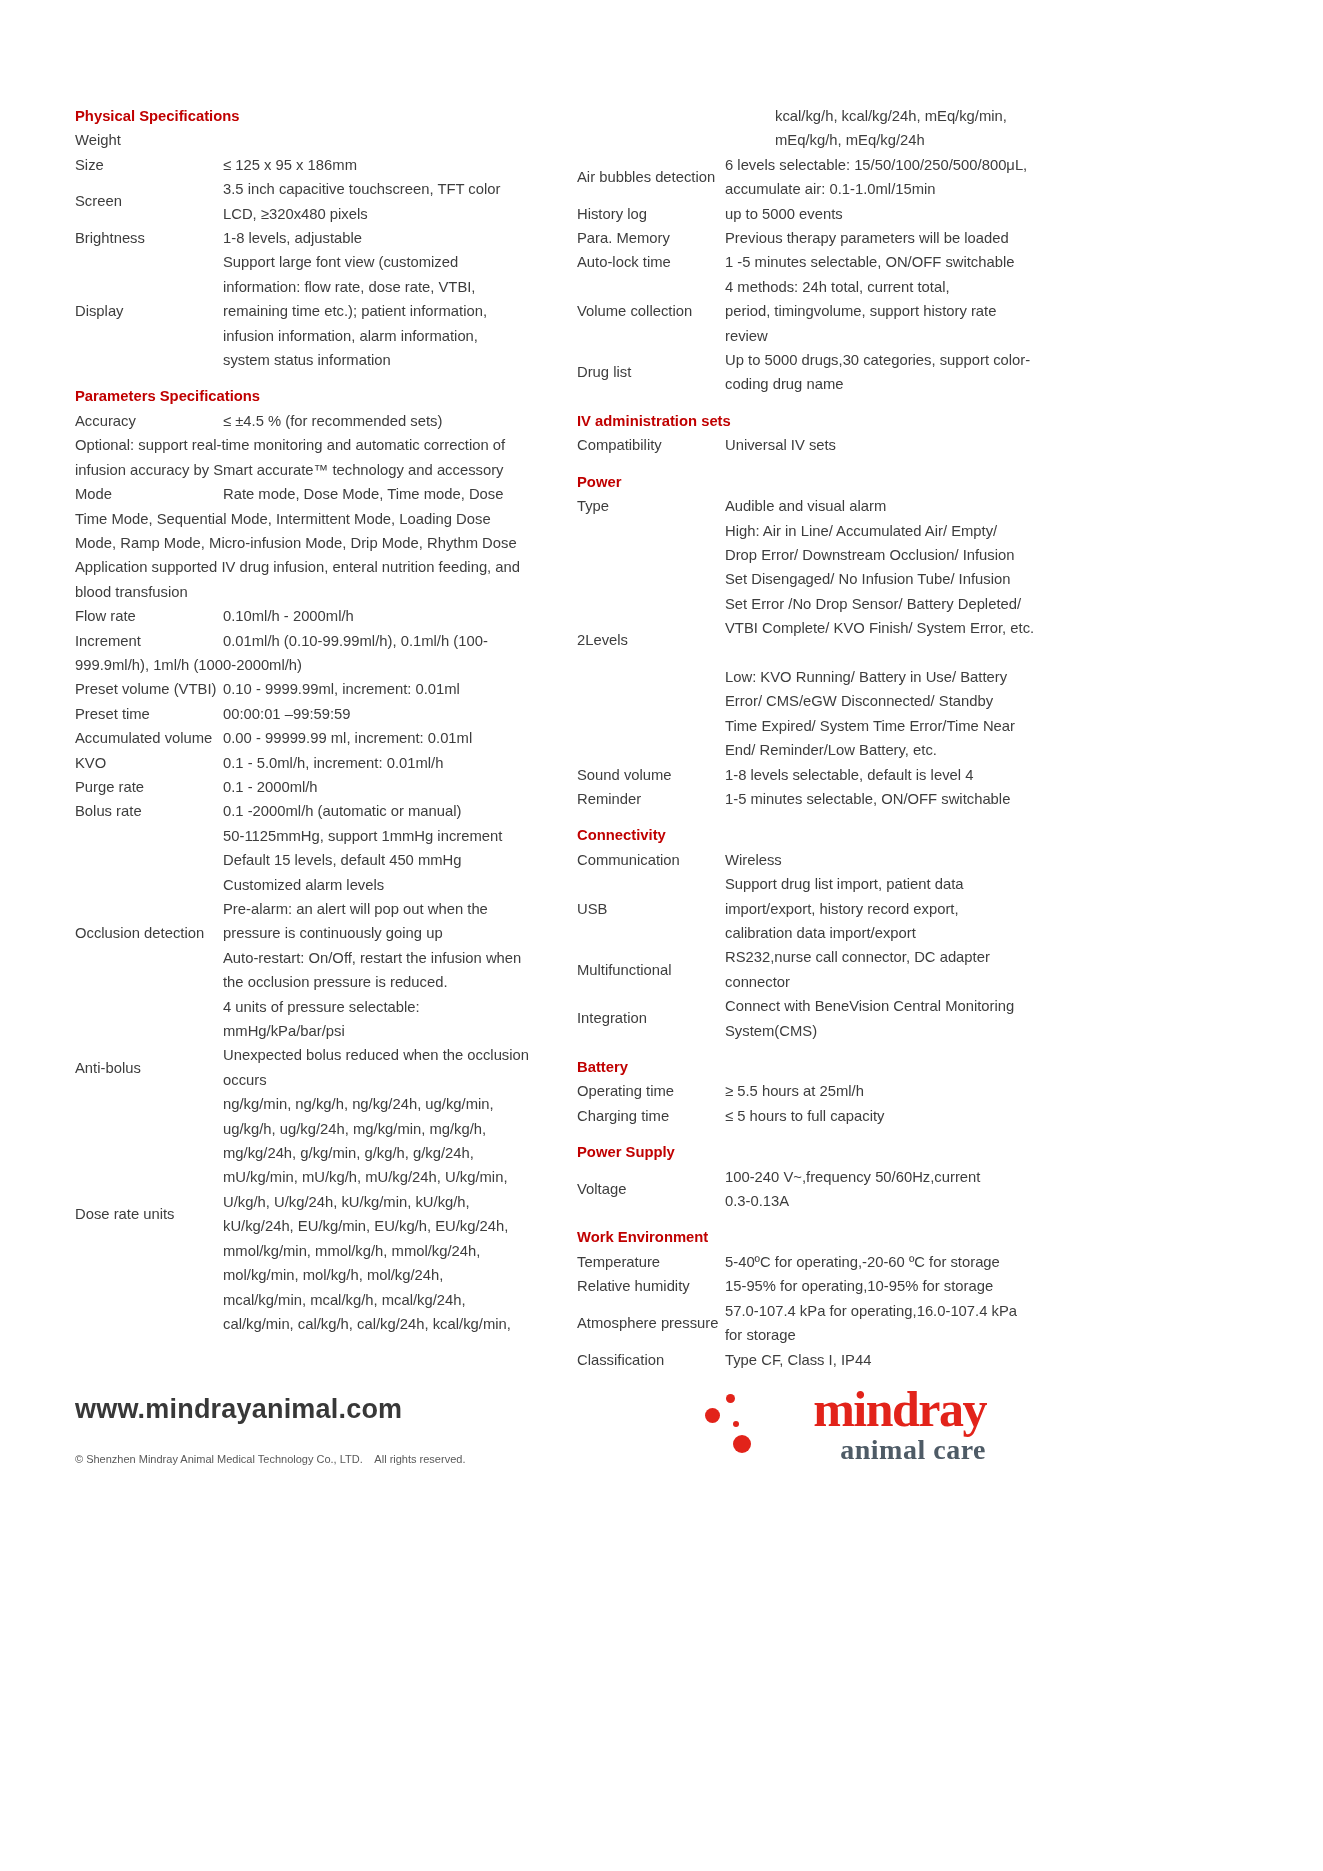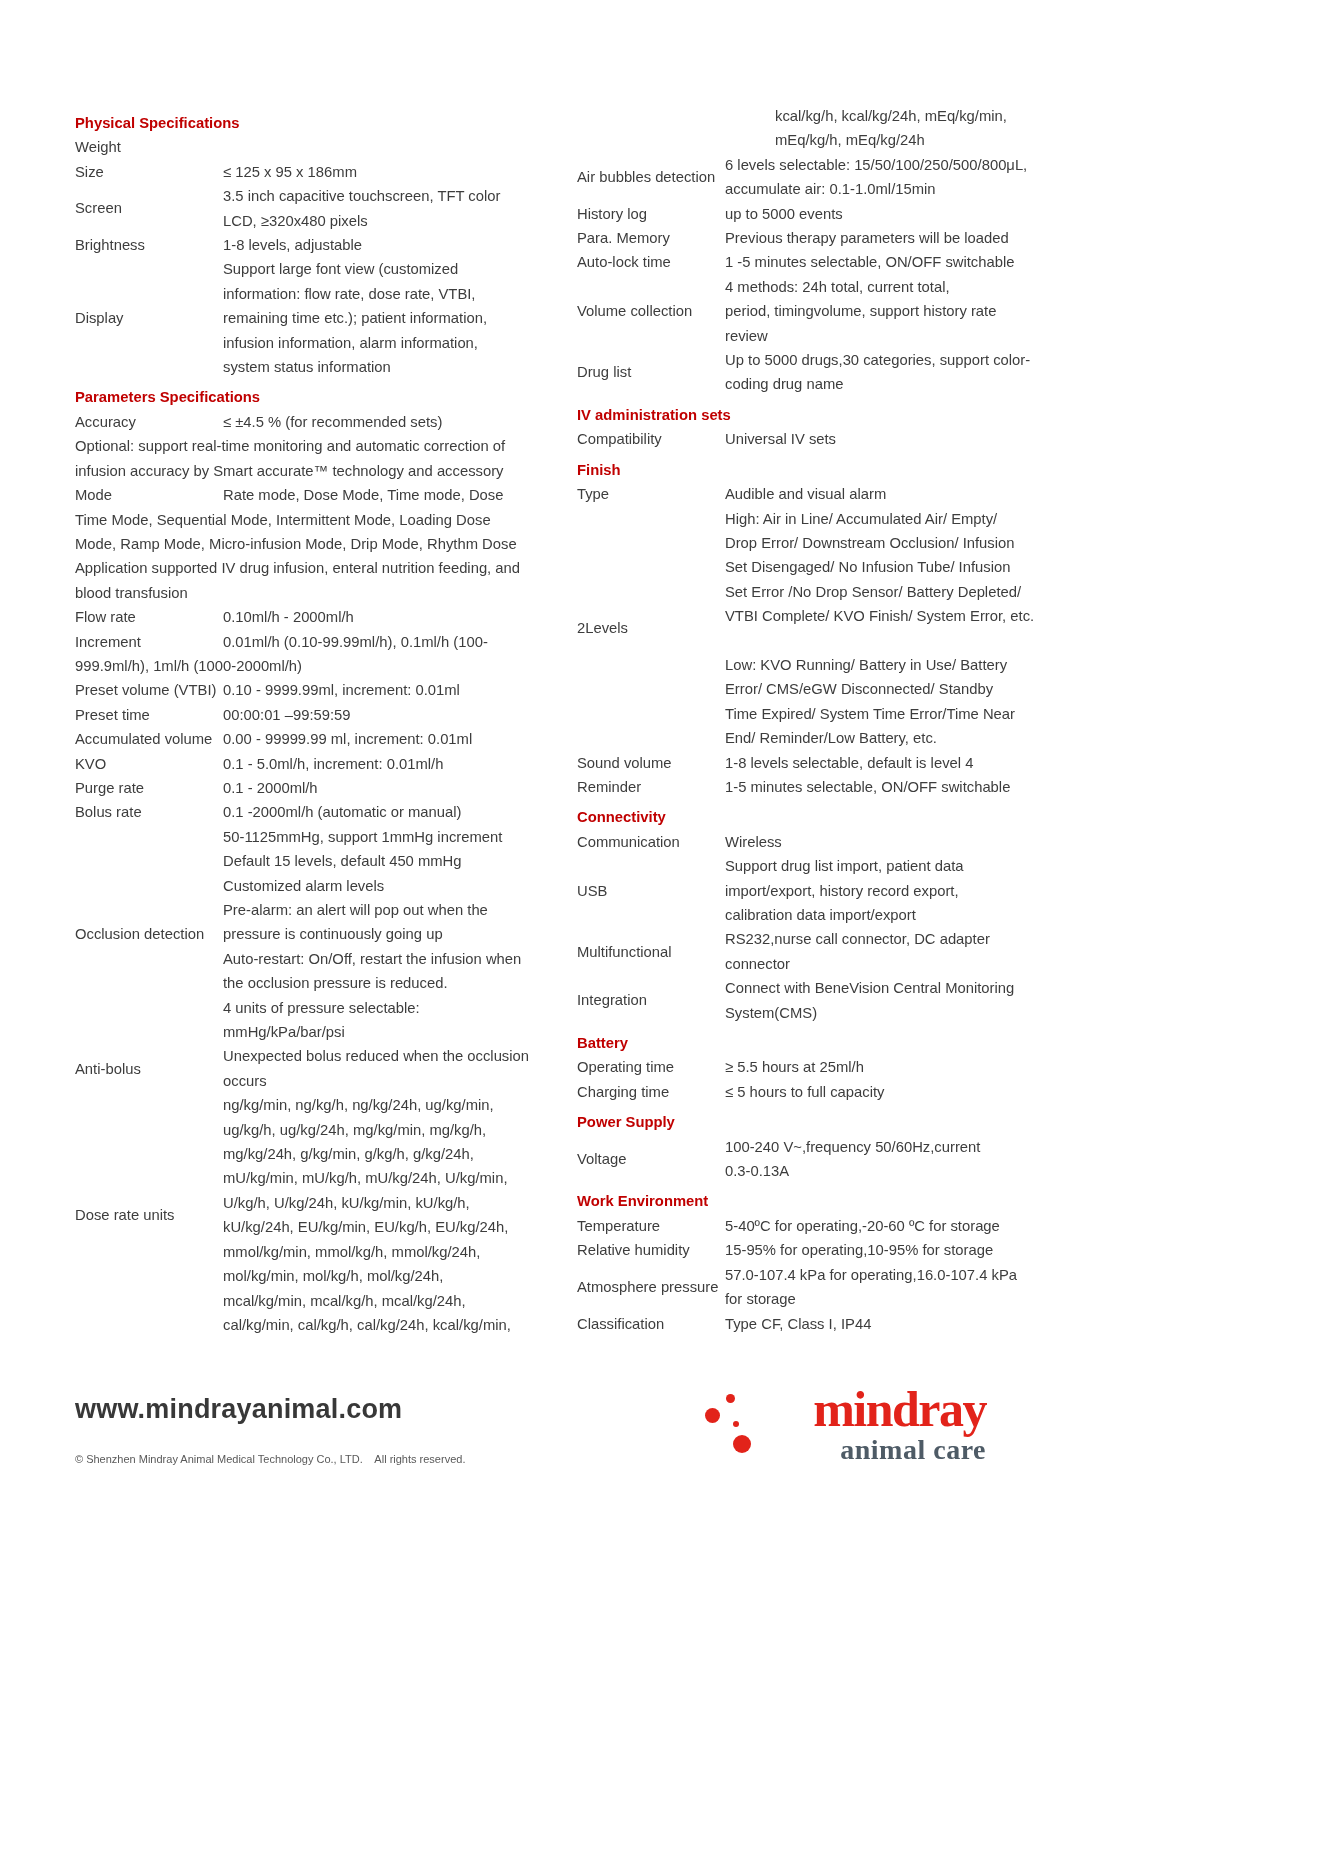--- a/index.html
+++ b/index.html
@@ -11,22 +11,22 @@
   *{box-sizing:border-box;}
   html,body{margin:0;padding:0;background:#ffffff;}
   .page{
     position:relative;width:1323px;height:1871px;background:#ffffff;margin:0 auto;
     font-family:"Liberation Sans",sans-serif;color:var(--body-text);
     font-size:14.8px;line-height:24.4px;overflow:hidden;
   }
   .column{position:absolute;top:104px;}
   #col-left{left:75px;width:462px;}
   #col-right{left:577px;width:470px;}
-  .sec-heading{color:var(--heading-red);font-weight:700;margin-top:6px;white-space:nowrap;}
-  .sec-heading:first-child{margin-top:7px;}
+  .sec-heading{color:var(--heading-red);font-weight:700;margin-top:12px;white-space:nowrap;}
+  .sec-heading:first-child{margin-top:0;}
   .spec-row{display:flex;align-items:center;}
   .spec-label{flex:0 0 148px;white-space:nowrap;}
   .spec-value{flex:1 1 auto;}
   .line{white-space:nowrap;}
   
   .footer-website{
     position:absolute;left:75px;top:1394px;font-size:27px;font-weight:700;
     color:#383838;letter-spacing:0.2px;line-height:30px;white-space:nowrap;
   }
   .footer-copyright{
@@ -231,21 +231,21 @@
           <div class="line">coding drug name</div>
         </div>
       </div>
       <div class="sec-heading">IV administration sets</div>
       <div class="spec-row">
         <div class="spec-label">Compatibility</div>
         <div class="spec-value">
           <div class="line">Universal IV sets</div>
         </div>
       </div>
-      <div class="sec-heading">Finish</div>
+      <div class="sec-heading">Power</div>
       <div class="spec-row">
         <div class="spec-label">Type</div>
         <div class="spec-value">
           <div class="line">Audible and visual alarm</div>
         </div>
       </div>
       <div class="spec-row">
         <div class="spec-label">2Levels</div>
         <div class="spec-value">
           <div class="line">High: Air in Line/ Accumulated Air/ Empty/</div>

